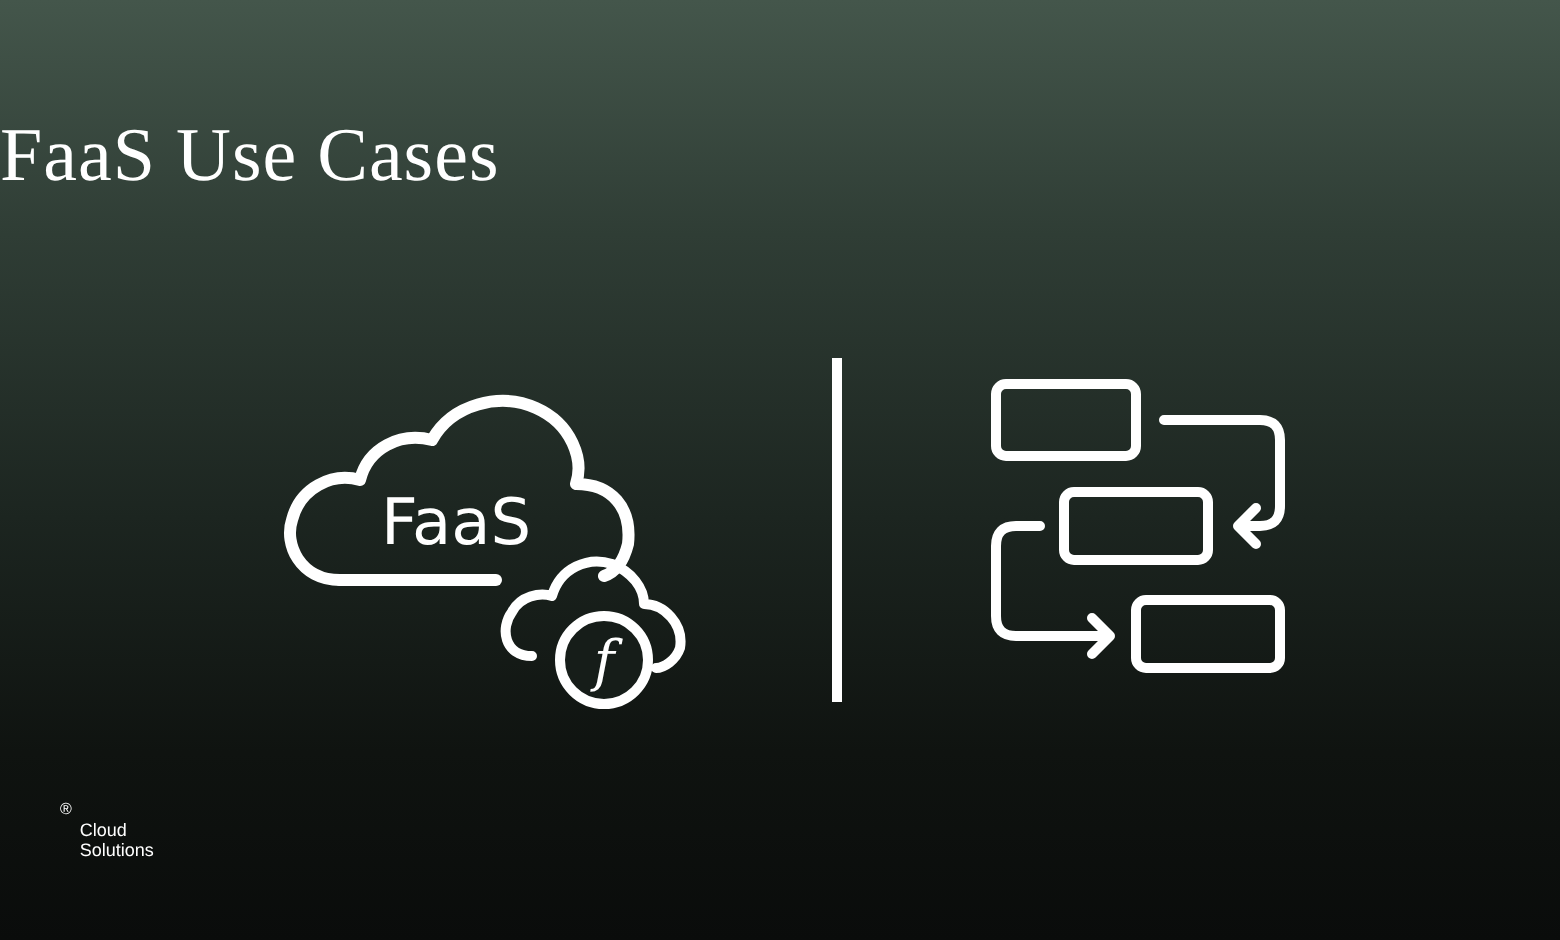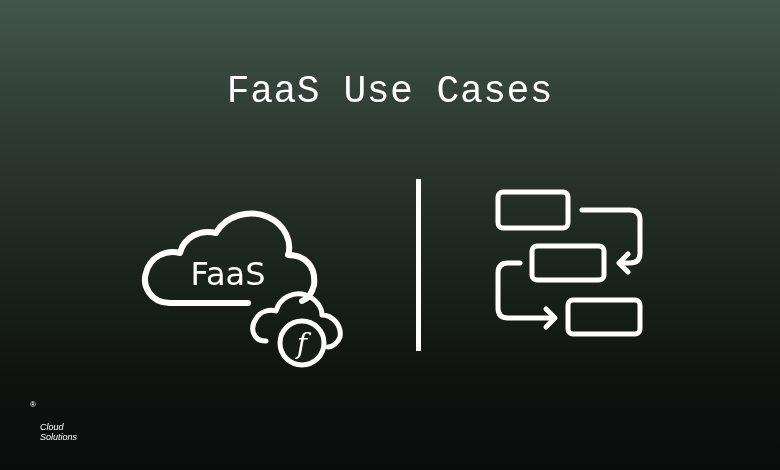--- a/index.html
+++ b/index.html
@@ -3,36 +3,36 @@
   <meta charset="utf-8">
   <style>
     html, body { margin: 0; padding: 0; }
     body {
       width: 780px; height: 470px; overflow: hidden; position: relative;
       background: linear-gradient(180deg, #44564b 0%, #2f3d35 25%, #1c2520 55%, #0f1310 80%, #0a0c0b 100%);
       font-family: "Liberation Sans", sans-serif;
       color: #ffffff;
     }
     .title {
-      position: absolute; left: 0; right: 0; top: 70px;
-      text-align: center; font-size: 38px; font-weight: normal;
-      font-family: Liberation Mono, monospace; letter-spacing: 0.5px;
+      position: absolute; left: 0; right: 0; top: 56px;
+      text-align: left; font-size: 38px; font-weight: normal;
+      font-family: Liberation Serif, serif; letter-spacing: 0.5px;
     }
     .divider {
       position: absolute; left: 416px; top: 179px; width: 5px; height: 172px;
       background: #ffffff;
     }
-    .faas-icon { position: absolute; left: 130px; top: 193px; }
+    .faas-icon { position: absolute; left: 130px; top: 180px; }
     .flow-icon { position: absolute; left: 480px; top: 180px; }
     .logo {
       position: absolute; left: 28px; top: 402px; display: flex; align-items: flex-start;
     }
     .logo-main { font-size: 21px; letter-spacing: 0.5px; line-height: 24px; }
     .logo-reg { font-size: 8px; margin-left: 2px; margin-top: -2px; }
-    .logo-sub { font-size: 9px; line-height: 10px; margin-left: 4px; margin-top: 20px; font-style: italic; }
+    .logo-sub { font-size: 9px; line-height: 10px; margin-left: 4px; margin-top: 8px; }
   </style>
 </head>
 <body>
 
 <div class="title">FaaS Use Cases</div>
 
 <div class="faas-icon">
   <svg width="240" height="180" viewBox="0 0 240 180">
     <path d="M40 110 C20 110 12 92 16 80 C20 64 36 56 50 60 C54 44 70 36 86 40 C96 22 120 16 138 24 C156 32 162 50 158 62 C176 62 186 74 184 92 C182 100 178 106 172 108" fill="none" stroke="#fff" stroke-width="6" stroke-linecap="round" stroke-linejoin="round"></path>
     <path d="M40 110 L118 110" fill="none" stroke="#fff" stroke-width="6" stroke-linecap="round"></path>

